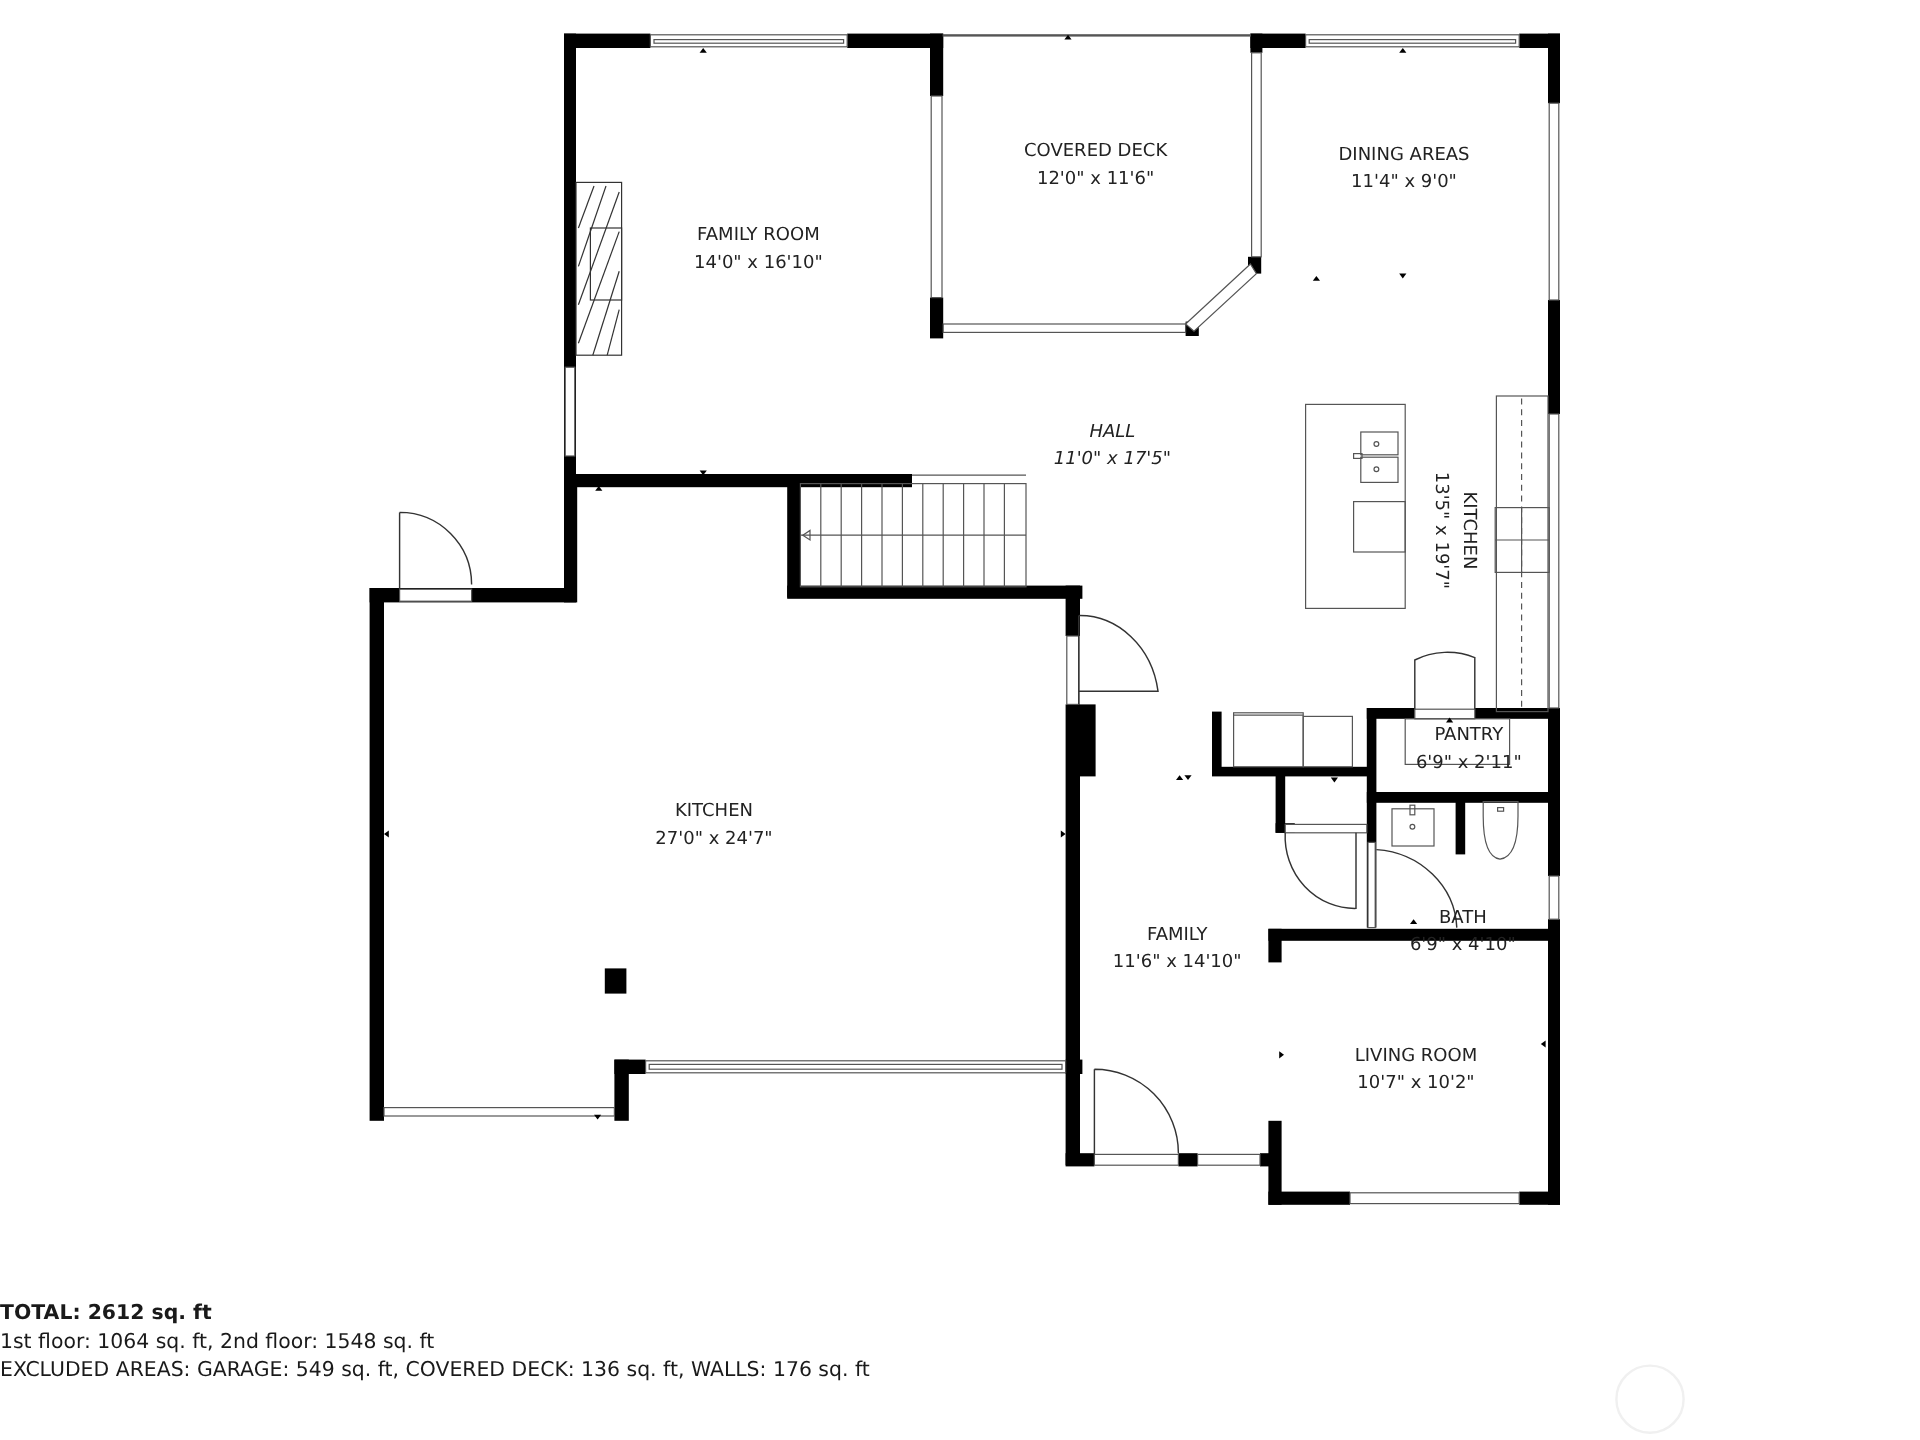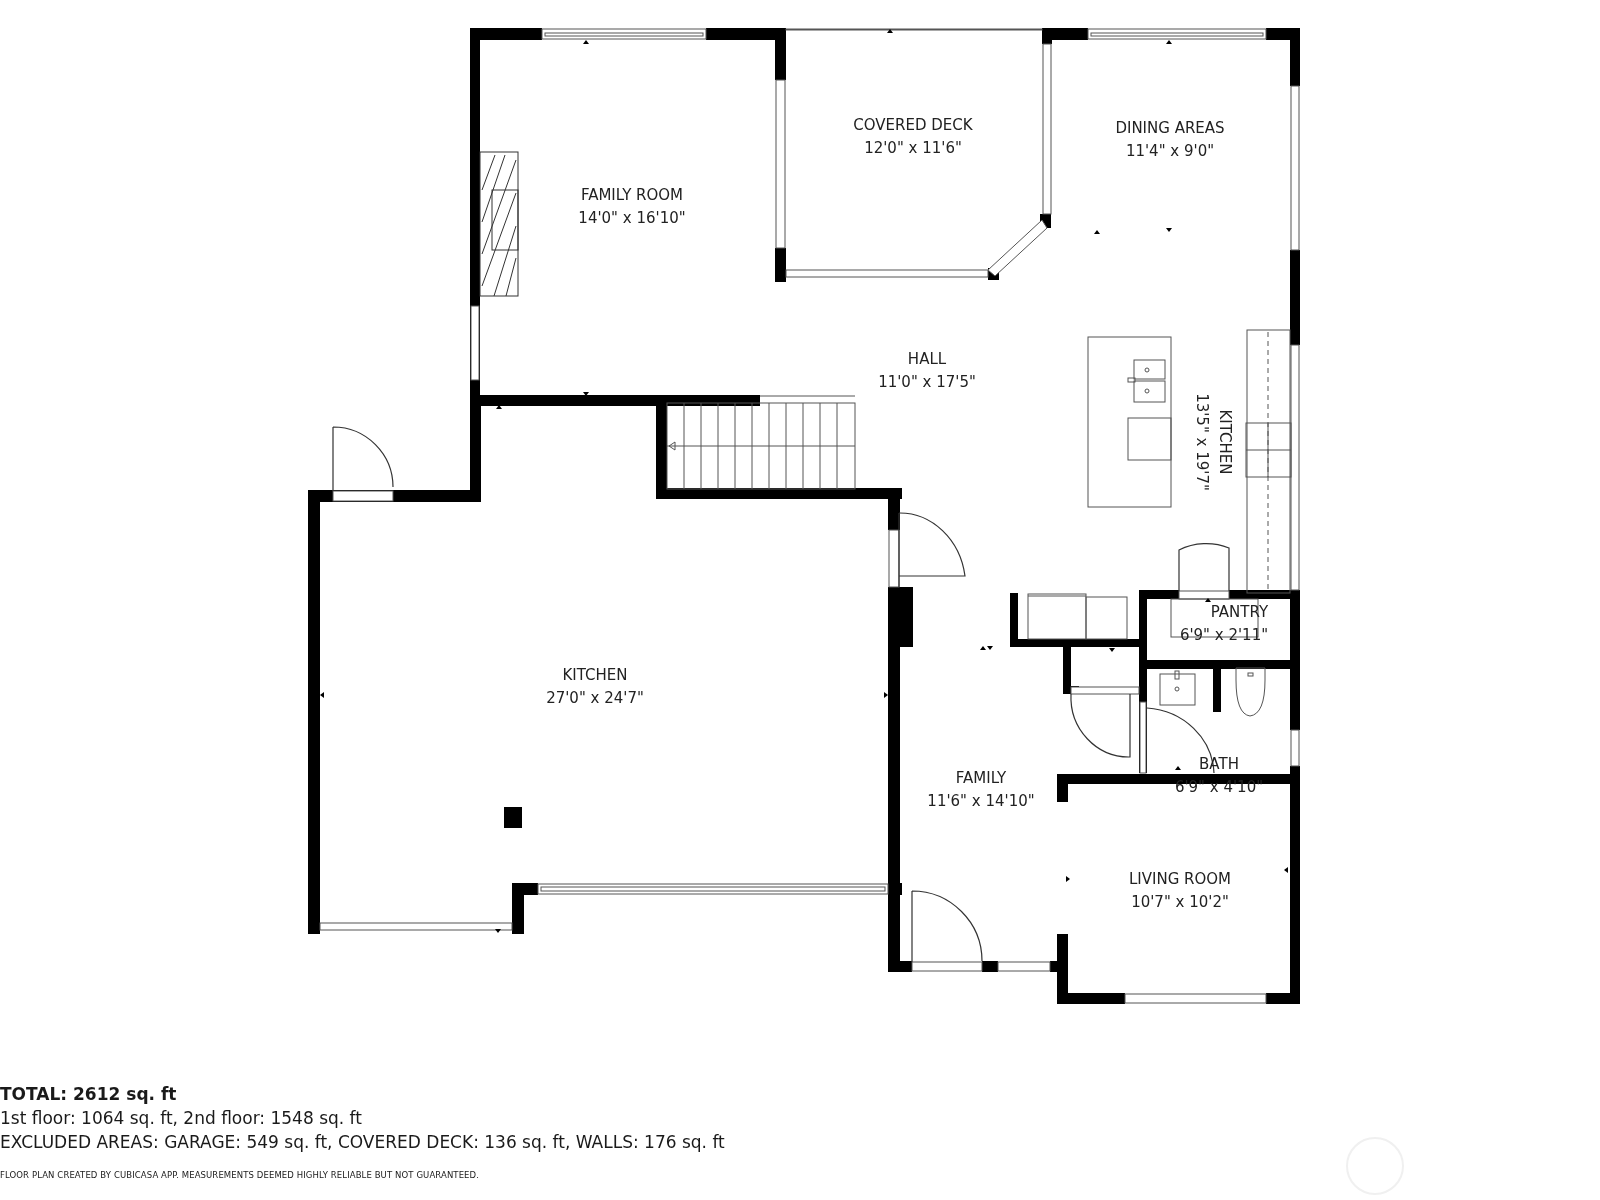--- a/index.html
+++ b/index.html
@@ -193,49 +193,48 @@
   <div>14'0" x 16'10"</div>
 </div>
 <div class="room-label" style="left:913px; top:114px;">
   <div>COVERED DECK</div>
   <div>12'0" x 11'6"</div>
 </div>
 <div class="room-label" style="left:1170px; top:117px;">
   <div>DINING AREAS</div>
   <div>11'4" x 9'0"</div>
 </div>
-<div class="room-label" style="left:927px; top:348px;">
+<div class="room-label" style="left:927px; top:348px;font-style:italic;">
   <div>HALL</div>
   <div>11'0" x 17'5"</div>
 </div>
 <div class="room-label vertical" style="left:1213px; top:442px;">
   <div>KITCHEN</div>
   <div>13'5" x 19'7"</div>
 </div>
 <div class="room-label" style="left:595px; top:664px;">
   <div>KITCHEN</div>
   <div>27'0" x 24'7"</div>
 </div>
-<div class="room-label" style="left:1224px; top:601px;text-align:right;">
+<div class="room-label" style="left:1224px; top:601px;">
   <div>PANTRY</div>
   <div>6'9" x 2'11"</div>
 </div>
 <div class="room-label" style="left:1219px; top:719px;margin-top:34px;">
   <div>BATH</div>
   <div>6'9" x 4'10"</div>
 </div>
 <div class="room-label" style="left:981px; top:767px;">
   <div>FAMILY</div>
   <div>11'6" x 14'10"</div>
 </div>
 <div class="room-label" style="left:1180px; top:868px;">
   <div>LIVING ROOM</div>
   <div>10'7" x 10'2"</div>
 </div>
 
 <div class="summary">
   <div class="total">TOTAL: 2612 sq. ft</div>
   <div class="line">1st floor: 1064 sq. ft, 2nd floor: 1548 sq. ft</div>
   <div class="line">EXCLUDED AREAS: GARAGE: 549 sq. ft, COVERED DECK: 136 sq. ft, WALLS: 176 sq. ft</div>
-  <div class="disclaimer">FLOOR PLAN CREATED BY CUBICASA APP. MEASUREMENTS DEEMED HIGHLY RELIABLE BUT NOT GUARANTEED.</div>
 </div>
 
 <div class="watermark"></div>
 
 </body></html>

